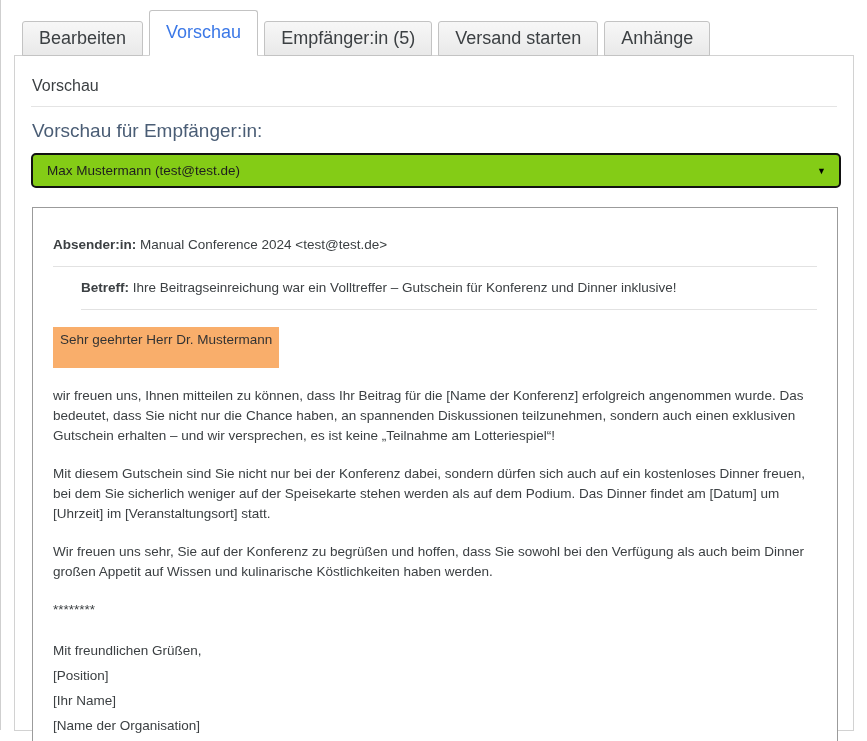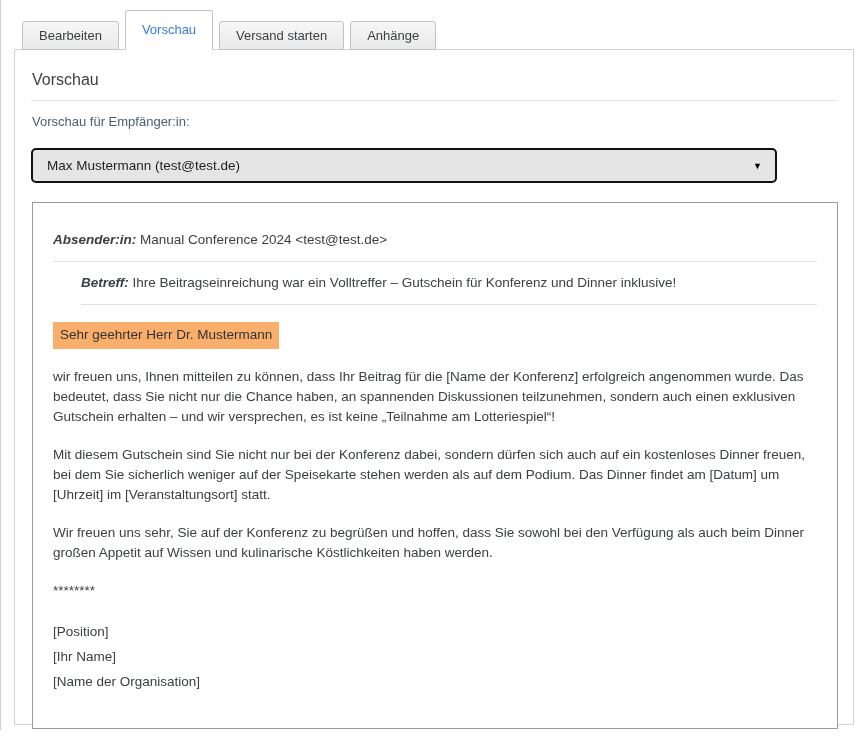--- a/index.html
+++ b/index.html
@@ -18,21 +18,21 @@
   
   .tabs {
     display: flex;
     align-items: flex-end;
     gap: 6px;
     padding-left: 21px;
     position: relative;
     z-index: 2;
   }
   .tab {
-    font-size: 13px;
+    font-size: 18px;
     color: #3c4043;
     background: linear-gradient(#f7f7f7, #e9e9e9);
     border: 1px solid #c3c3c3;
     border-radius: 3px 3px 0 0;
     padding: 6px 16px;
     cursor: pointer;
     white-space: nowrap;
     margin-bottom: -1px;
   }
   .tab.active {
@@ -54,28 +54,28 @@
   }
   .panel-title {
     font-size: 16px;
     font-weight: 400;
     color: #3c4043;
     padding: 8px 0 11px 1px;
     border-bottom: 1px solid #e4e4e4;
   }
   .recipient-label {
     margin: 13px 0 0 1px;
-    font-size: 13px;
+    font-size: 19px;
     color: #4a5d75;
   }
   .recipient-select {
-    margin-top: 19px;
+    margin-top: 11px;
     height: 35px;
-    width: 746px;
-    background: #e5e5e5;
+    width: 810px;
+    background: #84cc16;
     border: 2px solid #111;
     border-radius: 5px;
     display: flex;
     align-items: center;
     padding: 0 14px;
     font-size: 13.5px;
     color: #1e1e1e;
     cursor: pointer;
     position: relative;
   }
@@ -96,39 +96,40 @@
     padding: 20px 20px 24px 20px;
     font-size: 13.5px;
     line-height: 20px;
     min-height: 527px;
   }
   .hdr-row {
     padding: 7px 0 11px 0;
     border-bottom: 1px solid #e2e2e2;
   }
   .hdr-row + .hdr-row { padding-top: 11px; margin-left: 28px; }
-  .hdr-label { font-weight: 700; font-style: italic; }
+  .hdr-label { font-weight: 700; }
   .greeting-wrap { margin-top: 17px; }
   .greeting {
     display: inline-block;
     background: #f9ae6b;
-    padding: 3px 7px 4px 7px;
+    padding: 3px 7px 18px 7px;
     color: #333;
   }
   .email-body p { margin-top: 18px; }
   .signature { margin-top: 18px; line-height: 25px; }
 </style>
 </head>
 <body>
 
 <div class="page">
 
   <div class="tabs">
     <div class="tab">Bearbeiten</div>
     <div class="tab active">Vorschau</div>
+    <div class="tab">Empfänger:in (5)</div>
     <div class="tab">Versand starten</div>
     <div class="tab">Anhänge</div>
   </div>
 
   <div class="panel">
 
     <h2 class="panel-title">Vorschau</h2>
 
     <div class="recipient-label">Vorschau für Empfänger:in:</div>
 
@@ -152,20 +153,21 @@
       </div>
 
       <div class="email-body">
         <p>wir freuen uns, Ihnen mitteilen zu können, dass Ihr Beitrag für die [Name der Konferenz] erfolgreich angenommen wurde. Das bedeutet, dass Sie nicht nur die Chance haben, an spannenden Diskussionen teilzunehmen, sondern auch einen exklusiven Gutschein erhalten – und wir versprechen, es ist keine „Teilnahme am Lotteriespiel“!</p>
         <p>Mit diesem Gutschein sind Sie nicht nur bei der Konferenz dabei, sondern dürfen sich auch auf ein kostenloses Dinner freuen, bei dem Sie sicherlich weniger auf der Speisekarte stehen werden als auf dem Podium. Das Dinner findet am [Datum] um [Uhrzeit] im [Veranstaltungsort] statt.</p>
         <p>Wir freuen uns sehr, Sie auf der Konferenz zu begrüßen und hoffen, dass Sie sowohl bei den Verfügung als auch beim Dinner großen Appetit auf Wissen und kulinarische Köstlichkeiten haben werden.</p>
         <p>********</p>
       </div>
 
       <div class="signature">
+        <div>Mit freundlichen Grüßen,</div>
         <div>[Position]</div>
         <div>[Ihr Name]</div>
         <div>[Name der Organisation]</div>
       </div>
 
     </div>
   </div>
 </div>
 
 </body></html>

